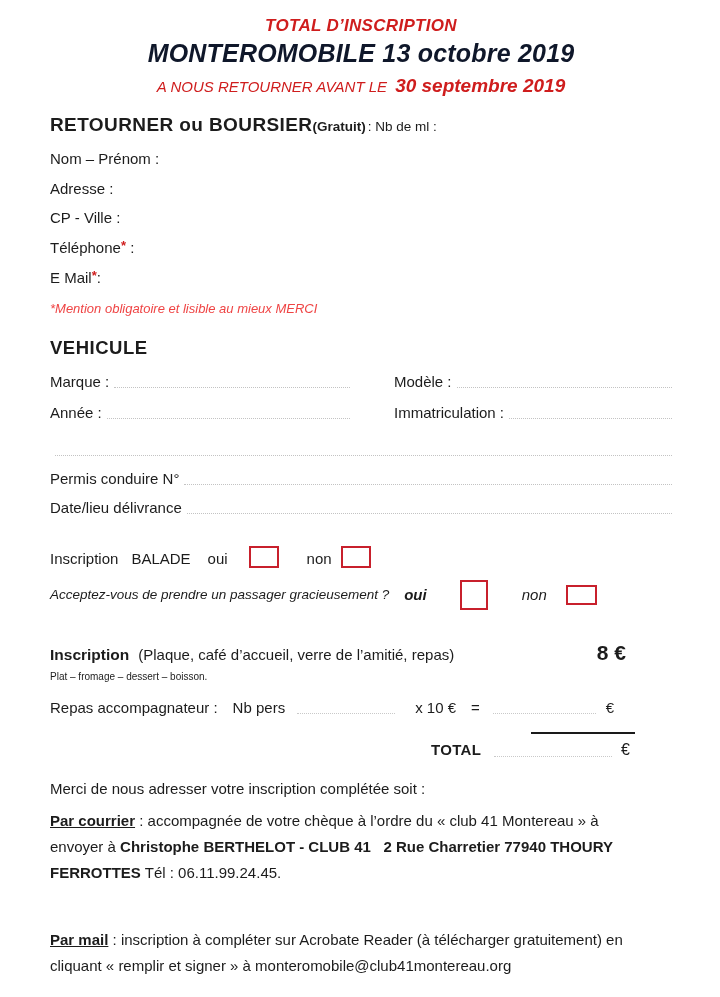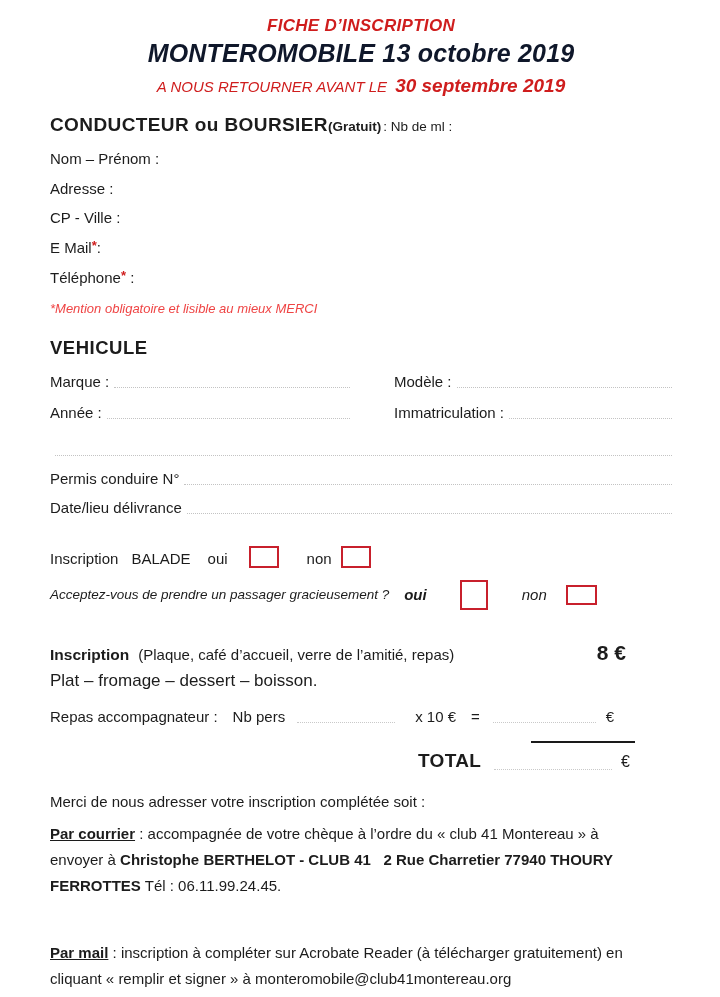--- a/index.html
+++ b/index.html
@@ -40,62 +40,62 @@
   .cbx-c { width:31px; height:20px; }
   .passager { display:flex; align-items:center; margin-top:8px; }
   .passager .q { font-style:italic; font-size:13.5px; }
   .passager .oui { font-style:italic; font-weight:700; font-size:15px; margin-left:15px; }
   .passager .non { font-style:italic; font-size:15px; }
   
   .tarif-line { display:flex; align-items:baseline; margin-top:31px; }
   .tarif-line .lbl { font-weight:700; font-size:15.5px; }
   .tarif-line .det { font-size:15px; margin-left:9px; }
   .tarif-line .price { font-weight:700; font-size:21px; margin-left:auto; margin-right:46px; }
-  .menu { font-size:17px; margin-top:6px; }
+  .menu { font-size:10px; margin-top:6px; }
   .repas { display:flex; align-items:baseline; font-size:15px; margin-top:17px; }
   .repas .gap { margin-left:15px; }
   .dots-fixed { display:inline-block; border-bottom:1px dotted #c9c9c9; align-self:flex-end; margin-bottom:2px; }
   .total-rule { width:104px; border-top:2.5px solid #1a1a1a; margin:16px 37px 0 auto; }
   .total-line { display:flex; align-items:baseline; justify-content:flex-end; margin-top:7px; margin-right:42px; }
-  .total-line .lbl { font-weight:700; font-size:19px; letter-spacing:.3px; }
+  .total-line .lbl { font-weight:700; font-size:15px; letter-spacing:.3px; }
   
   .merci { font-size:15px; margin-top:21px; }
   .para { font-size:15px; line-height:26px; margin-top:11px; width:586px; }
   .para2 { font-size:15px; line-height:26px; margin-top:41px; width:616px; }
   .bold { font-weight:700; }
   .bu { font-weight:700; text-decoration:underline; }
 </style>
 </head>
 <body>
 
 <div class="page">
 
   <div class="header">
-    <div class="hdr1">FICHE D’INSCRIPTION</div>
+    <div class="hdr1">TOTAL D’INSCRIPTION</div>
     <div class="hdr2">MONTEROMOBILE 13 octobre 2019</div>
     <div class="hdr3">
       <span>A NOUS RETOURNER AVANT LE</span><span class="date">30 septembre 2019</span>
     </div>
   </div>
 
   <div class="sec-title-row">
-    <span class="big-bold">CONDUCTEUR ou BOURSIER</span>
+    <span class="big-bold">RETOURNER ou BOURSIER</span>
     <span class="gratuit">(Gratuit)</span>
     <span class="nbml">: Nb de ml :</span>
   </div>
 
   <div class="fields">
     <div class="field"><span>Nom – Prénom :</span></div>
     <div class="field"><span>Adresse :</span></div>
     <div class="field"><span>CP - Ville :</span></div>
     <div class="field">
-      <span>E Mail</span><span class="ast">*</span><span>:</span>
+      <span>Téléphone</span><span class="ast">*</span><span> :</span>
     </div>
     <div class="field">
-      <span>Téléphone</span><span class="ast">*</span><span> :</span>
+      <span>E Mail</span><span class="ast">*</span><span>:</span>
     </div>
   </div>
   <div class="mention">*Mention obligatoire et lisible au mieux MERCI</div>
 
   <div class="veh-title">VEHICULE</div>
 
   <div class="vrow">
     <div class="vcol1">
       <span>Marque :</span>
         <span class="dots"></span>

